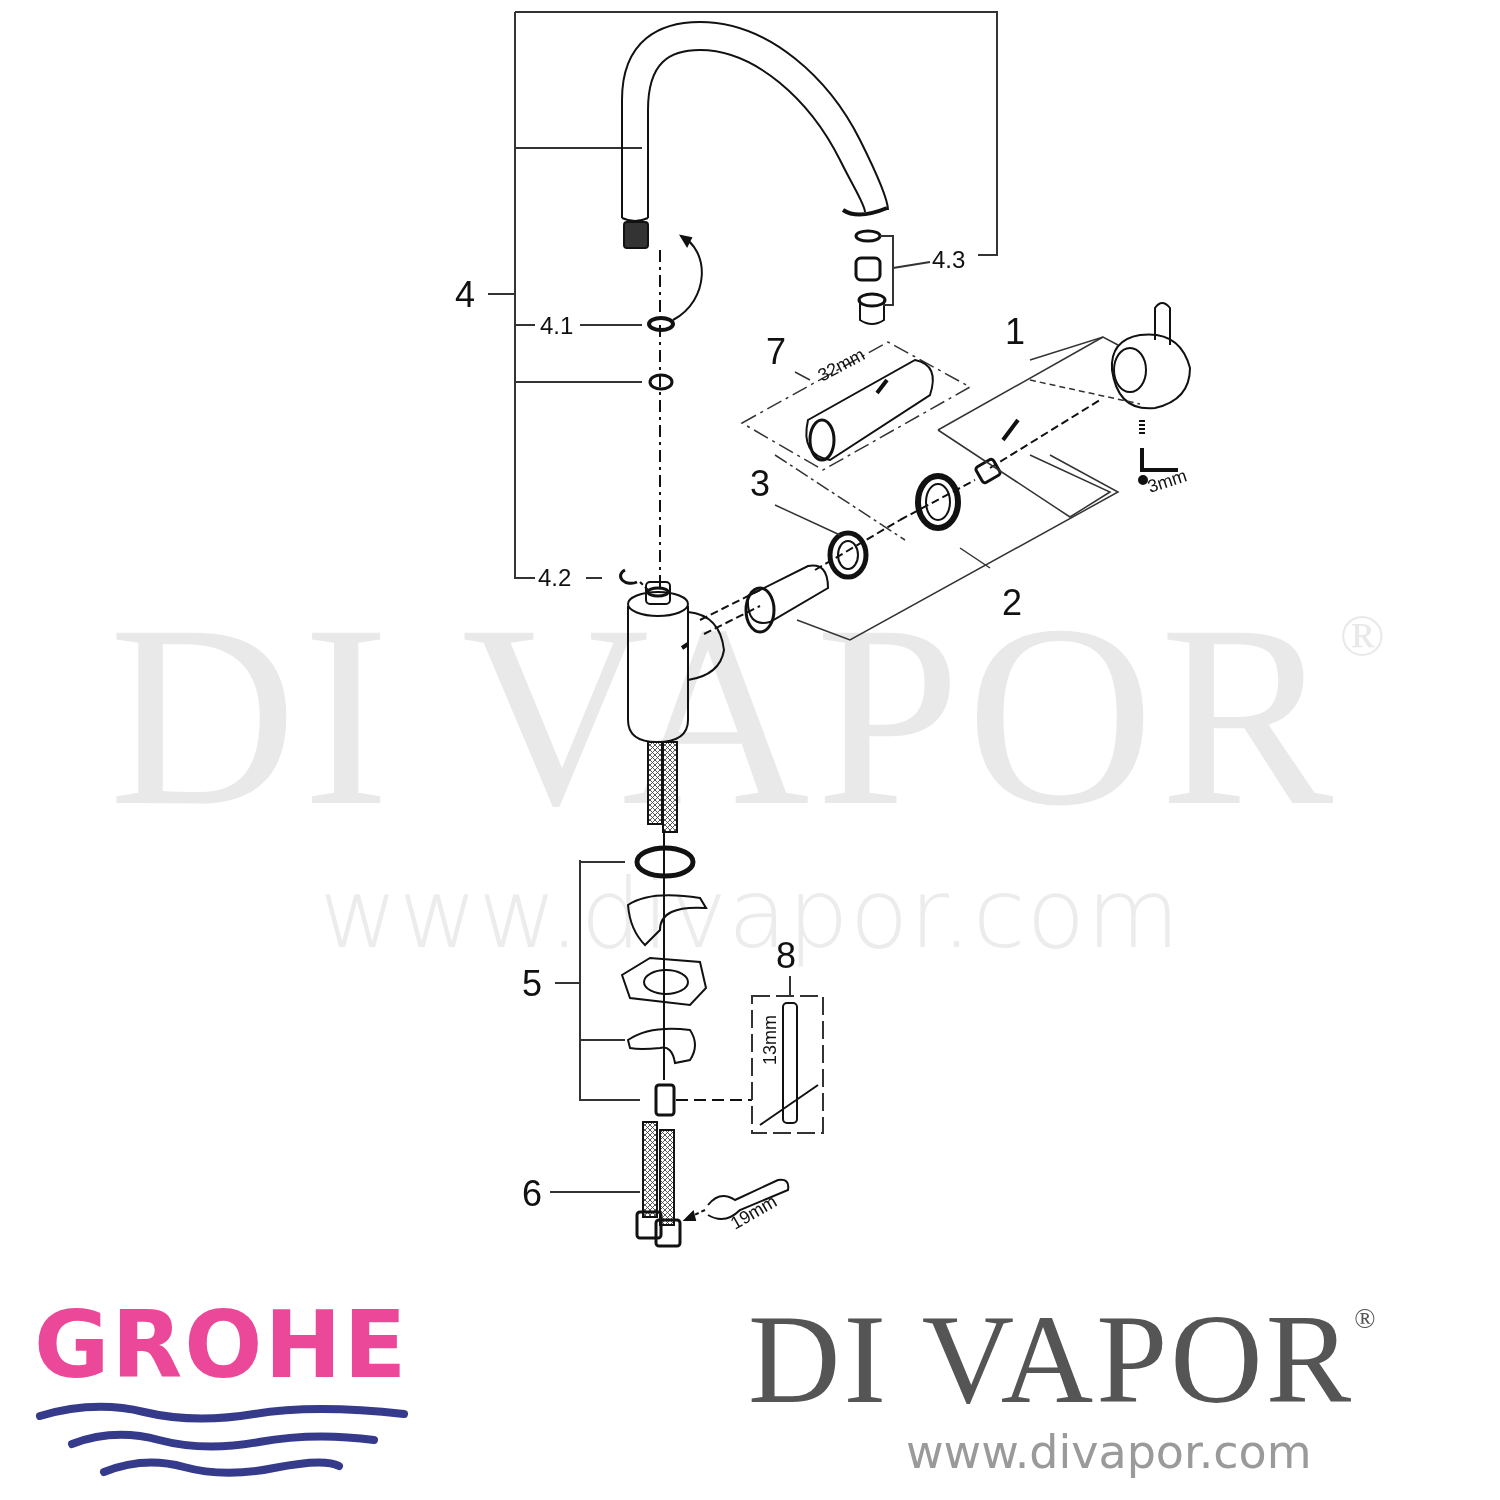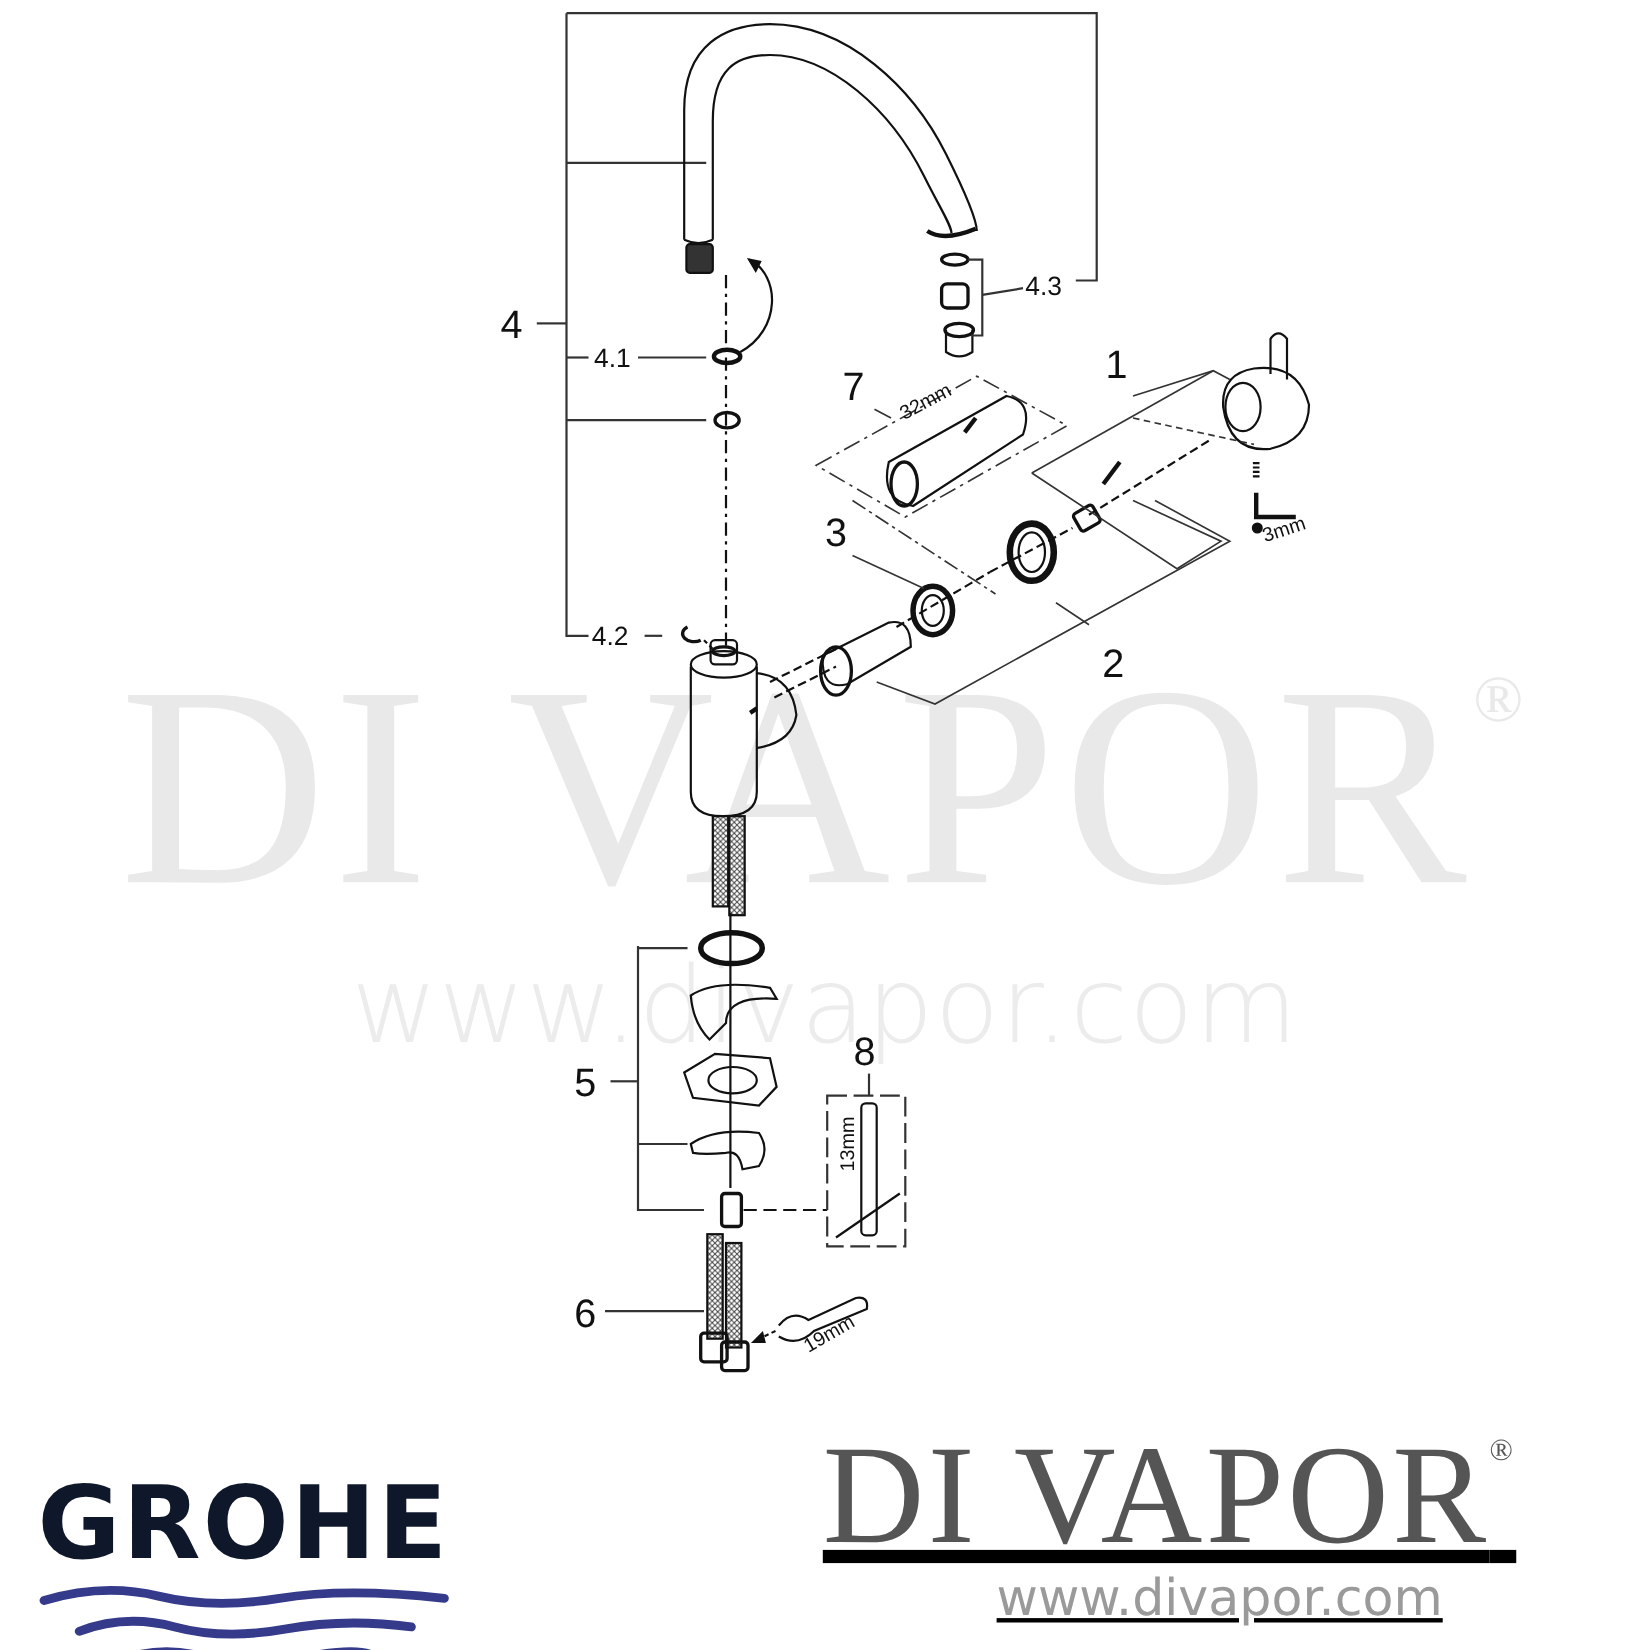--- a/index.html
+++ b/index.html
@@ -3,22 +3,22 @@
 <meta charset="utf-8">
 <style>
   html,body{margin:0;padding:0;background:#ffffff;}
   #stage{position:relative;width:1500px;height:1500px;overflow:hidden;background:#fff;font-family:"Liberation Sans",sans-serif;}
   .wm-big{position:absolute;left:0;top:585px;width:1500px;text-align:center;font-family:"Liberation Serif",serif;font-size:260px;letter-spacing:6px;color:#e9e9e9;line-height:1;white-space:nowrap;}
   .wm-reg{font-size:60px;vertical-align:top;position:relative;top:20px;}
   .wm-url{position:absolute;left:0;top:858px;width:1500px;text-align:center;font-family:"DejaVu Sans",sans-serif;font-weight:200;font-size:96px;color:#ececec;white-space:nowrap;letter-spacing:1px;}
   svg.diagram{position:absolute;left:0;top:0;}
   .lbl{font-family:"Liberation Sans",sans-serif;fill:#111;}
   .grohe{position:absolute;left:34px;top:1300px;width:400px;}
-  .grohe-word{font-family:"DejaVu Sans",sans-serif;font-weight:bold;font-size:92px;color:#0f172a;letter-spacing:2px;line-height:1;margin-top:39px;}
-  .dv-logo{position:absolute;left:748px;top:1295px;width:740px;text-align:left;text-decoration:underline;}
+  .grohe-word{font-family:"DejaVu Sans",sans-serif;font-weight:bold;font-size:92px;color:#ec4899;letter-spacing:2px;line-height:1;}
+  .dv-logo{position:absolute;left:748px;top:1295px;width:740px;text-align:left;}
   .dv-word{font-family:"Liberation Serif",serif;font-size:128px;color:#555555;line-height:1;letter-spacing:3px;white-space:nowrap;}
   .dv-reg{font-size:28px;vertical-align:top;position:relative;top:10px;}
   .dv-url{font-family:"DejaVu Sans",sans-serif;font-size:46px;color:#9a9a9a;margin-left:158px;margin-top:2px;white-space:nowrap;}
 </style>
 </head>
 <body>
 
 <div id="stage">
 
   <div class="wm-big"><span>DI VAPOR</span><span class="wm-reg">®</span></div>

